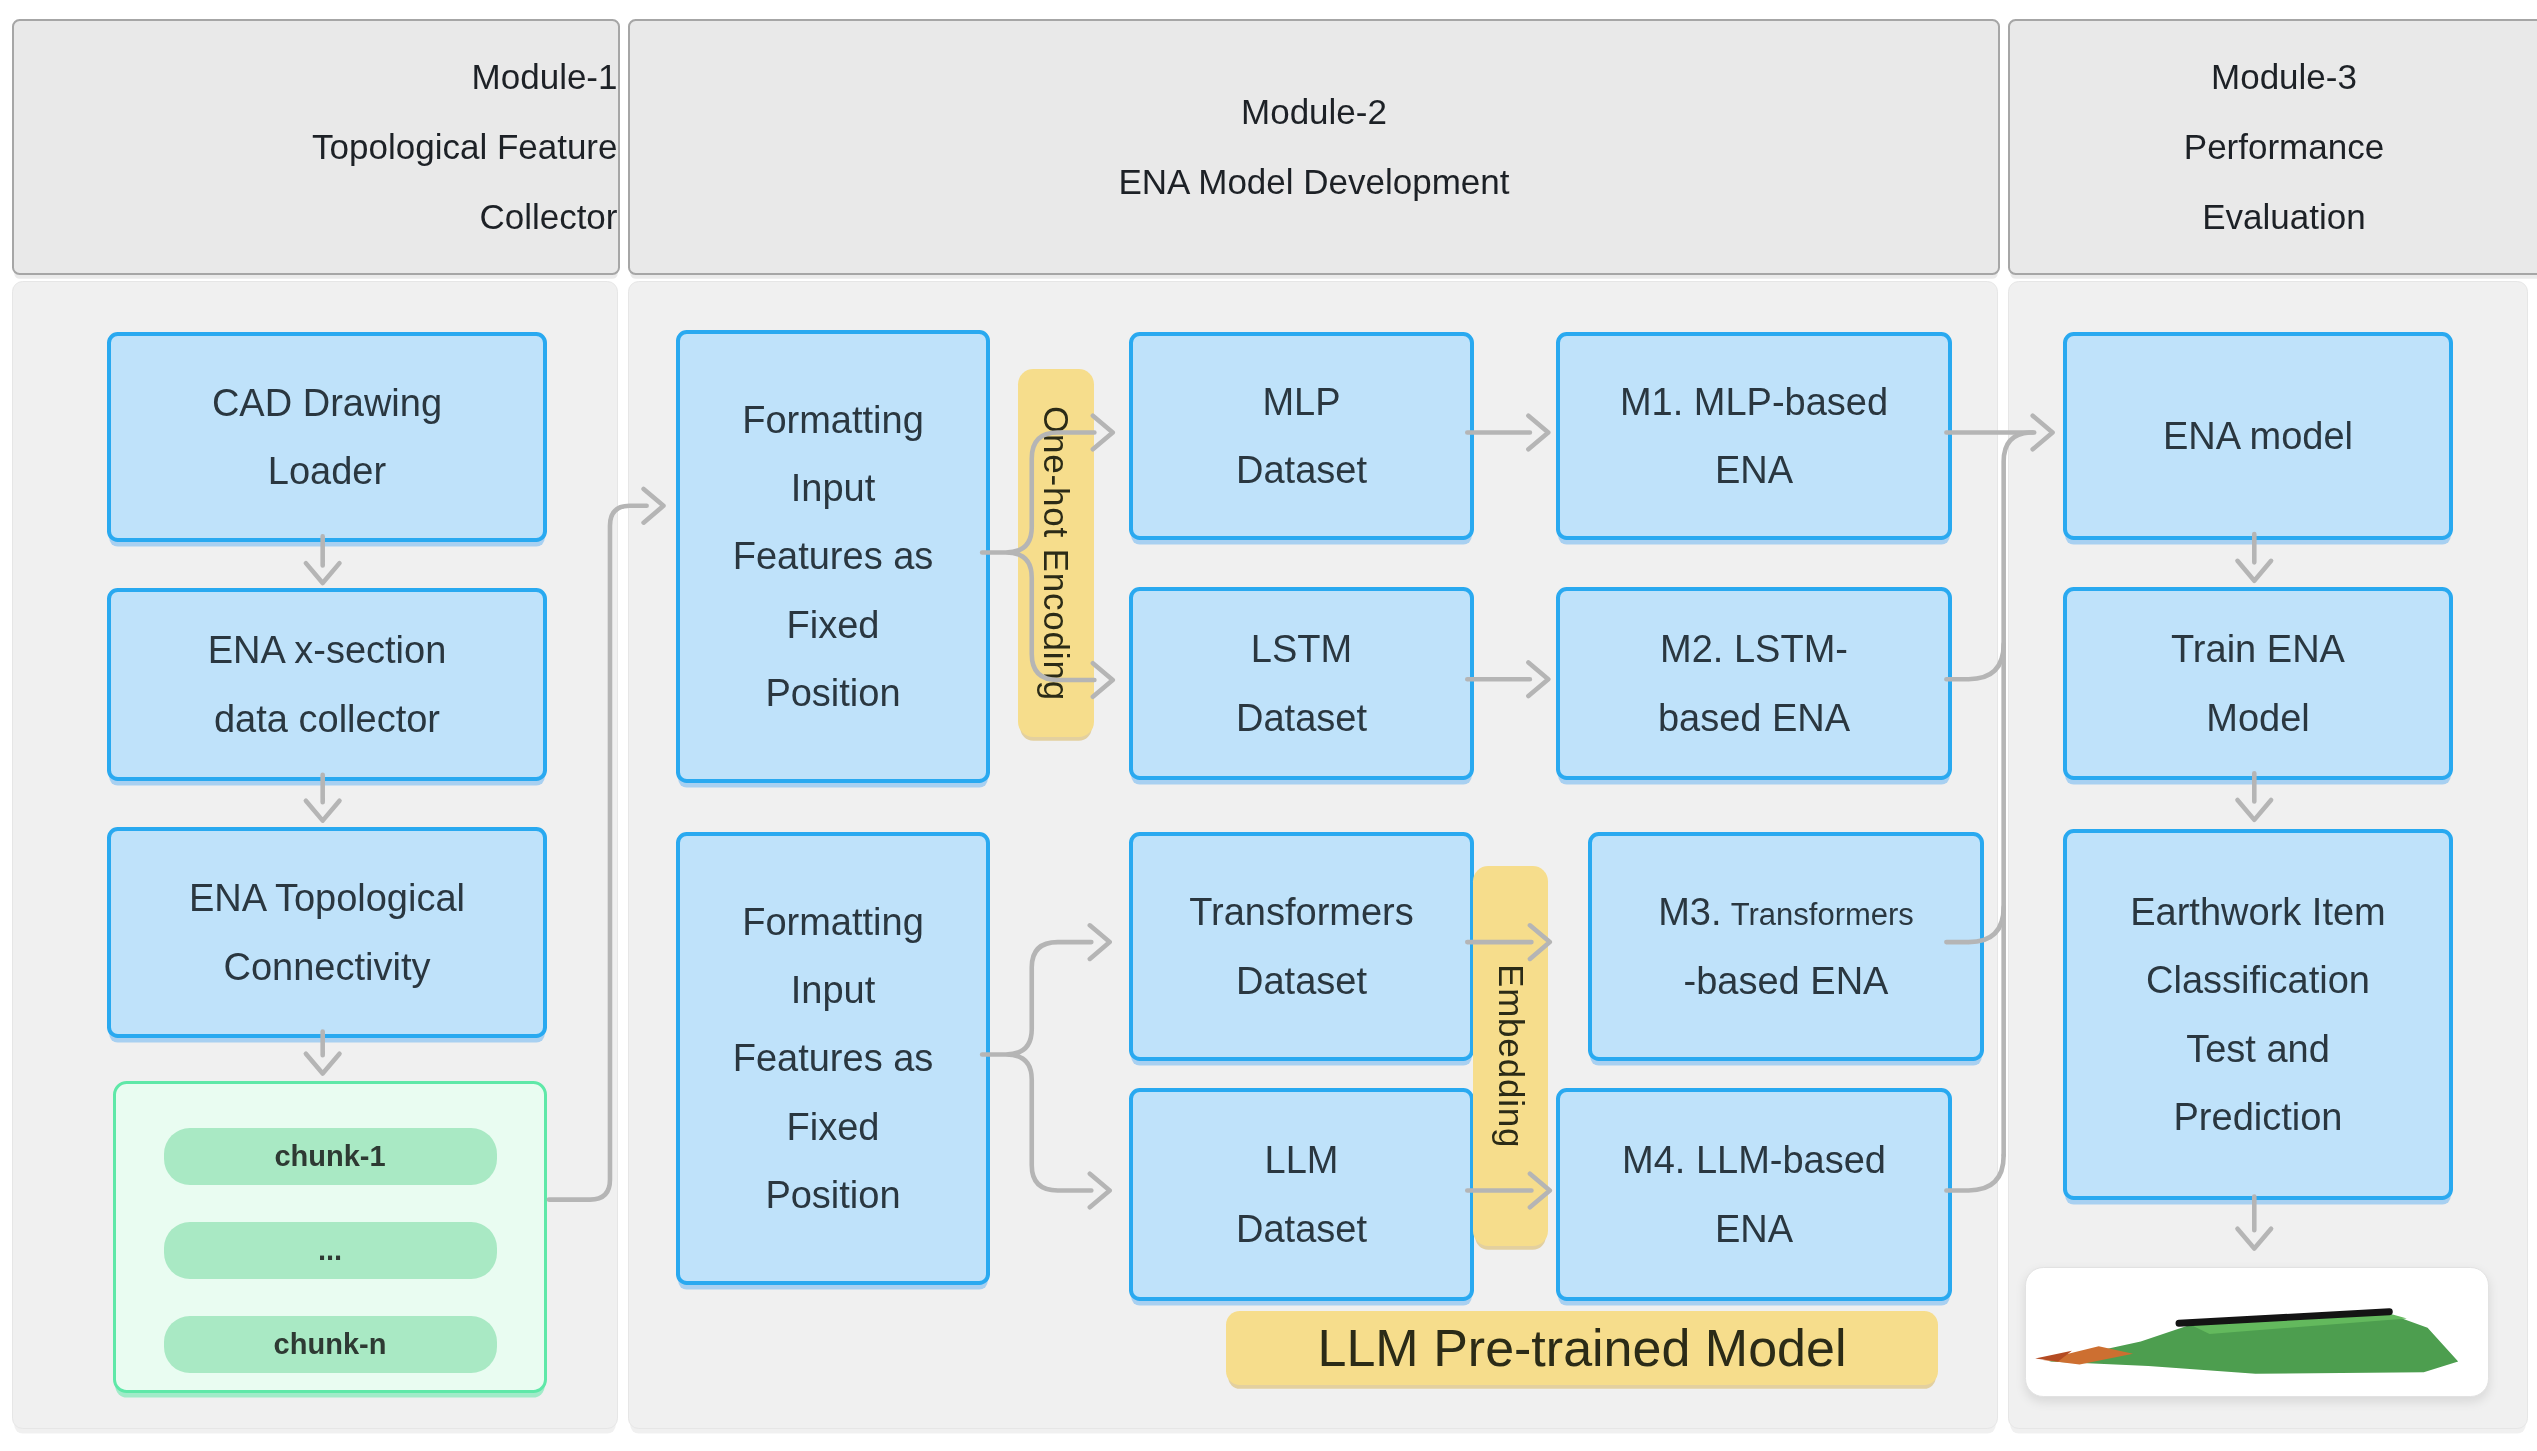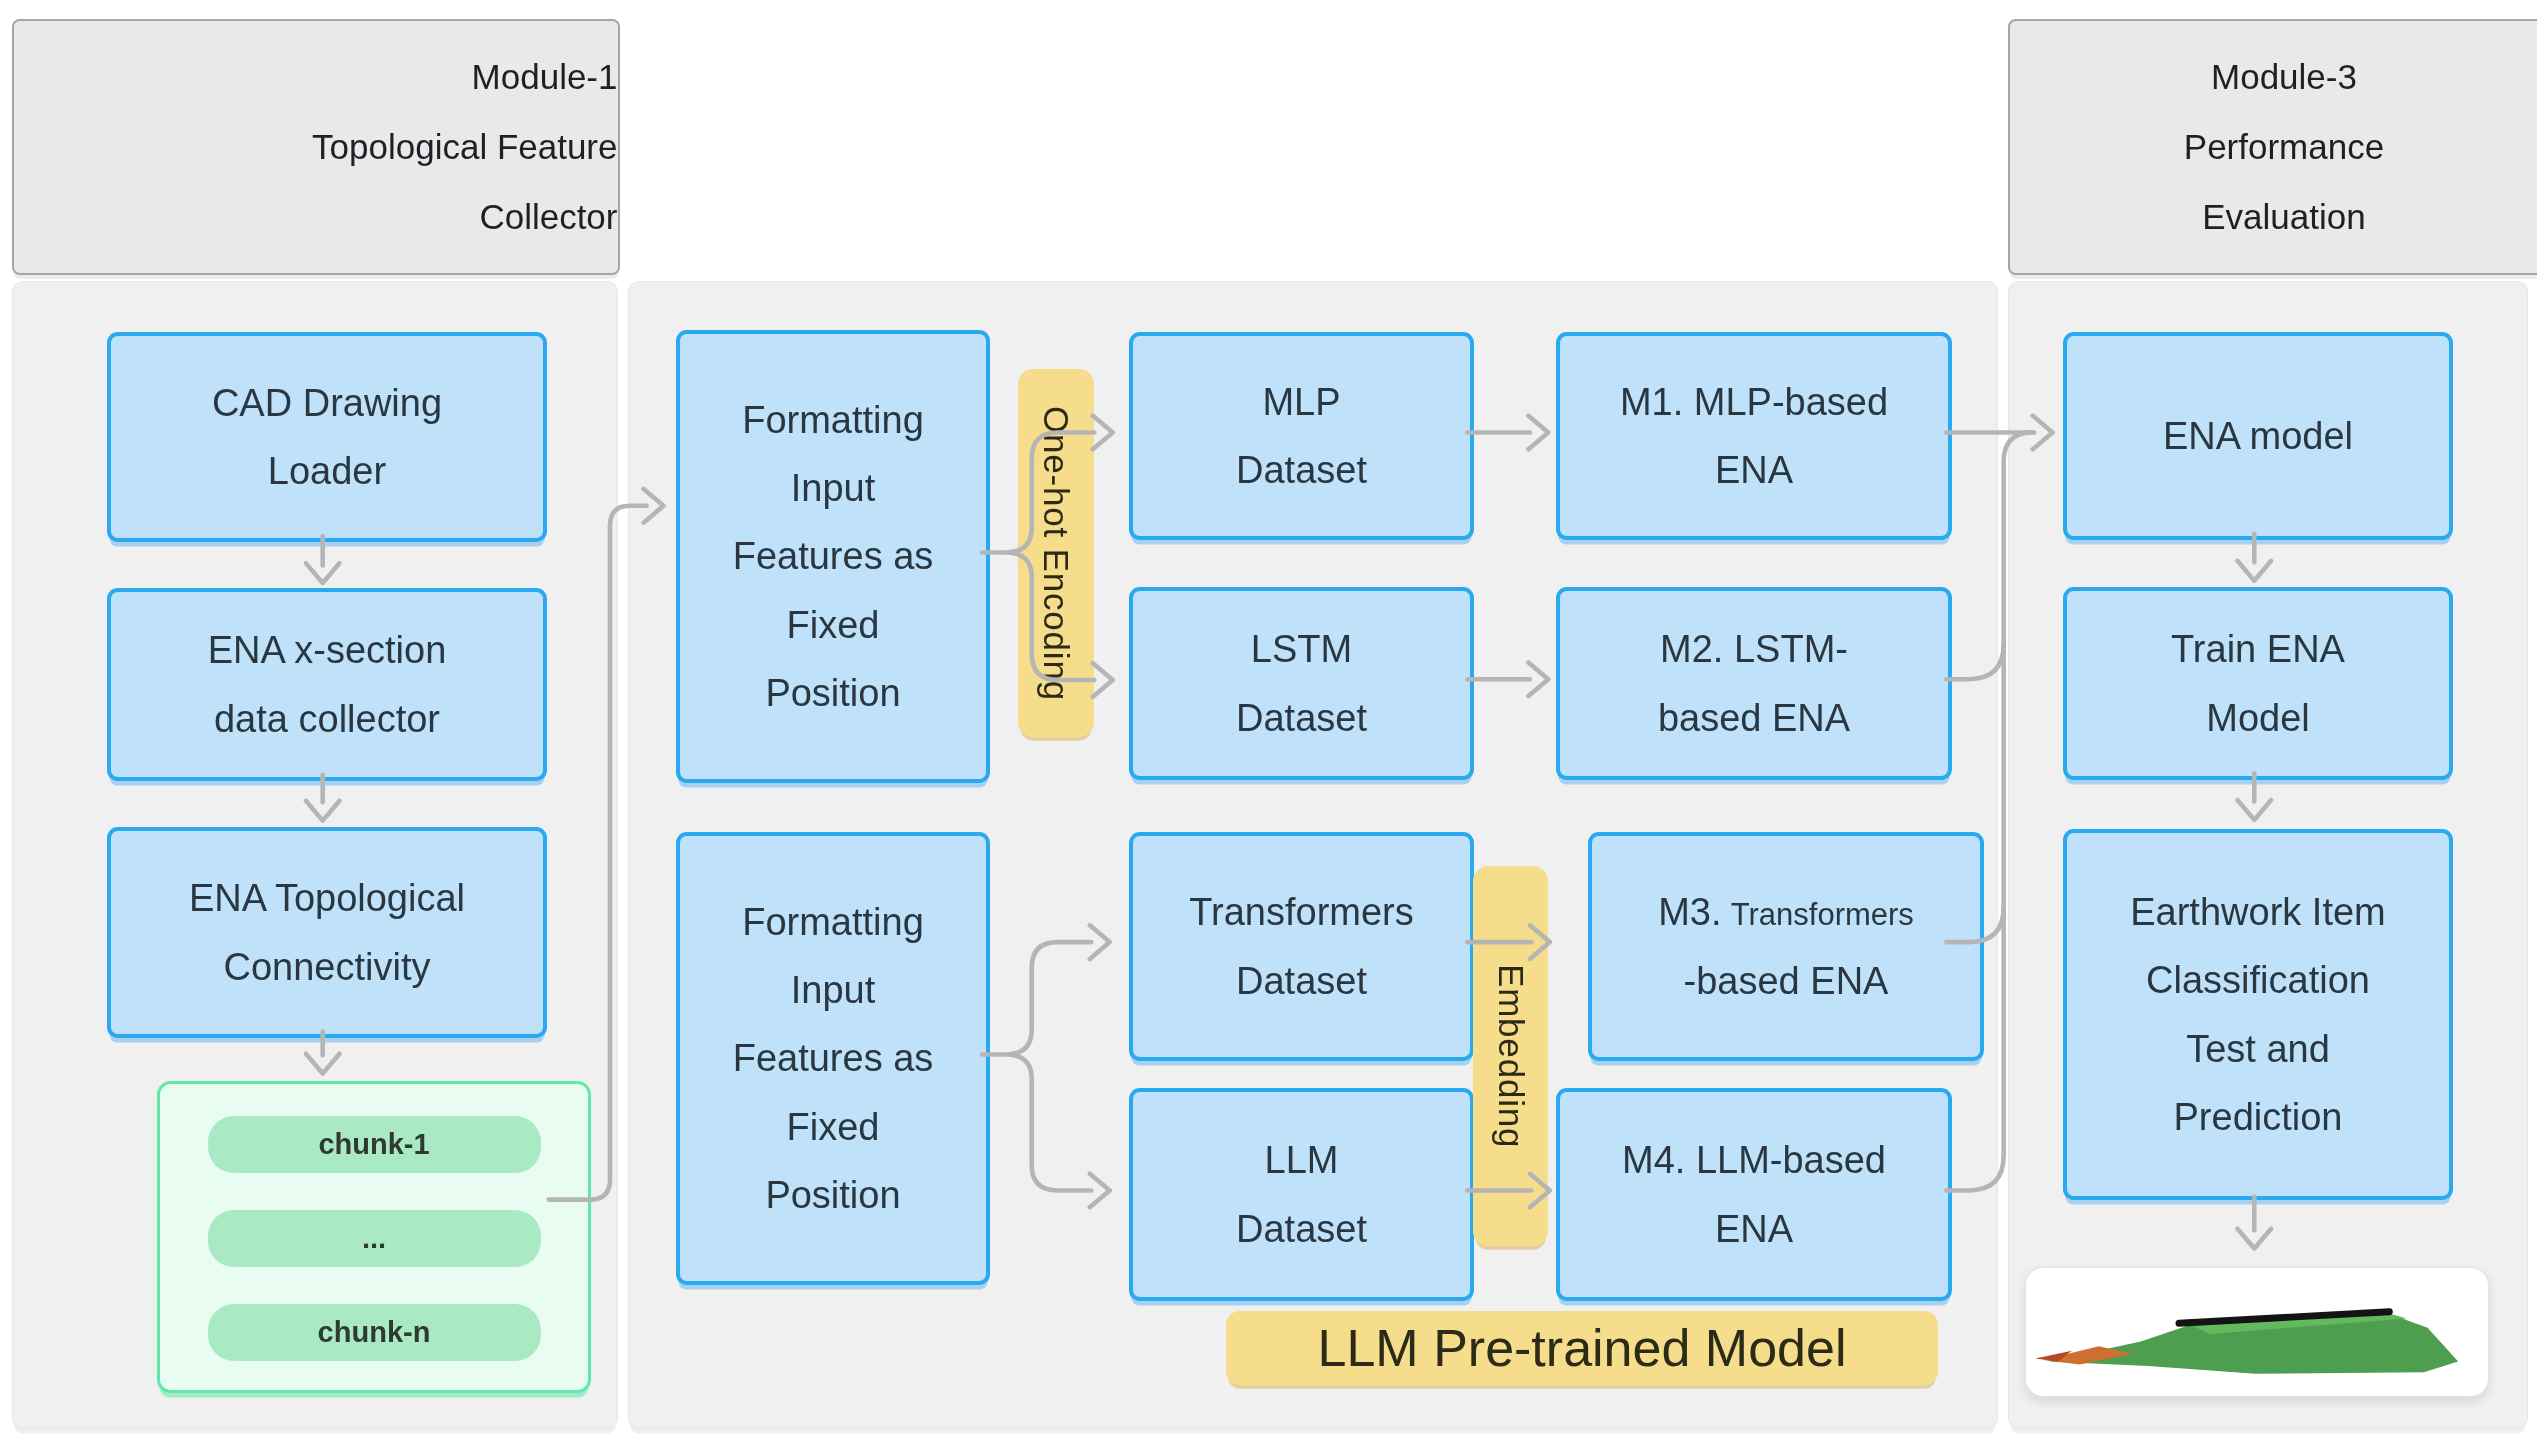--- a/index.html
+++ b/index.html
@@ -28,23 +28,22 @@
   .node .small{font-size:31px;margin-left:9.2px;}
   .pillv{
     position:absolute;background:var(--yellow);border-radius:15.3px;
     display:flex;align-items:center;justify-content:center;
     box-shadow:0 6.1px 0 -2.3px rgba(214,176,77,.5);
   }
   .vtxt{writing-mode:vertical-rl;font-size:35px;color:#2b2b17;letter-spacing:0.8px;}
   .greenbox{
     position:absolute;background:var(--green-fill);border:3.8px solid var(--green);
     border-radius:13.8px;box-shadow:0 6.9px 0 -2.3px rgba(95,232,168,.55);
-    display:flex;flex-direction:column;align-items:center;padding-top:32px;gap:37px;
+    display:flex;flex-direction:column;align-items:center;padding-top:44px;gap:37px;
     box-sizing:border-box;
-    margin-left:44px;
   }
   .chunk{
     width:333px;height:57px;background:var(--chunk);border-radius:26px;
     display:flex;align-items:center;justify-content:center;
     font-size:29px;color:#2e3a33;font-weight:bold;
   }
   .bar{
     position:absolute;background:var(--yellow);border-radius:13.8px;
     display:flex;align-items:center;justify-content:center;
     font-size:52px;color:#2b2b17;box-shadow:0 6.1px 0 -2.3px rgba(214,176,77,.5);
@@ -64,20 +63,24 @@
 <div class="stage">
 
   <div class="panel" style="left:11.5px;top:281px;width:604px;height:1146px;"></div>
   <div class="panel" style="left:628px;top:281px;width:1368px;height:1146px;"></div>
   <div class="panel" style="left:2008px;top:281px;width:518px;height:1146px;"></div>
 
   <div class="hdr" style="left:11.5px;top:19px;width:604px;height:252px;align-items:flex-end;">
     <div class="ln">Module-1</div>
     <div class="ln">Topological Feature</div>
     <div class="ln">Collector</div>
+  </div>
+  <div class="hdr" style="left:628px;top:19px;width:1368px;height:252px;">
+    <div class="ln">Module-2</div>
+    <div class="ln">ENA Model Development</div>
   </div>
   <div class="hdr" style="left:2008px;top:19px;width:518px;height:252px;padding-left:15px;">
     <div class="ln">Module-3</div>
     <div class="ln">Performance</div>
     <div class="ln">Evaluation</div>
   </div>
 
   <div class="node" style="left:107px;top:332px;width:432px;height:202px;">
     <div class="ln">CAD Drawing</div>
     <div class="ln">Loader</div>

